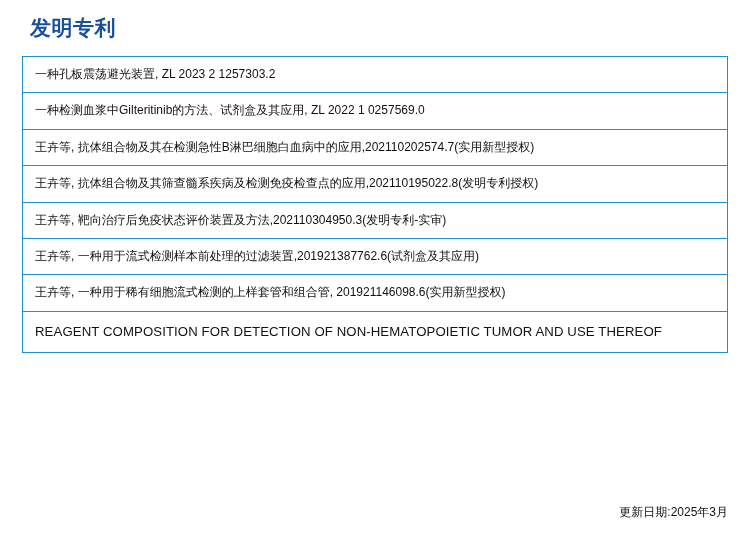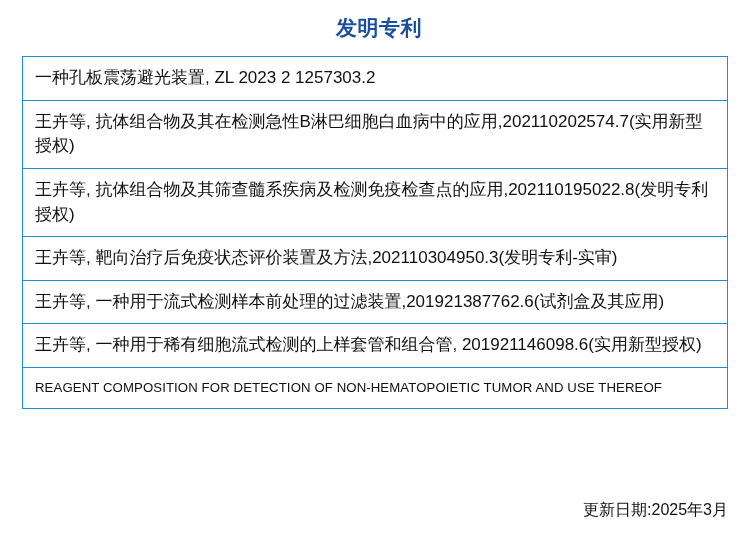--- a/index.html
+++ b/index.html
@@ -22,63 +22,63 @@
     padding: 0 22px;
   }
   .page-title {
     color: #1a4f9c;
     font-size: 21px;
     font-weight: bold;
     letter-spacing: 0.5px;
     padding-top: 14px;
     padding-bottom: 14px;
     padding-left: 8px;
-    text-align: center;
   }
   .patent-table {
     border: 1px solid #1f8fd4;
     border-bottom: none;
     box-sizing: border-box;
     width: 706px;
   }
   .patent-row {
     border-bottom: 1px solid #1f8fd4;
     box-sizing: border-box;
     padding: 9px 10px 9px 12px;
-    font-size: 17px;
+    font-size: 12px;
     line-height: 1.45;
     color: #111111;
     min-height: 20px;
   }
   .patent-row.latin {
     font-size: 13.2px;
     letter-spacing: 0.1px;
     line-height: 1.35;
     padding-top: 11px;
     padding-bottom: 11px;
   }
   .footer {
     position: absolute;
     right: 22px;
     bottom: 22px;
-    font-size: 16px;
+    font-size: 12px;
     color: #111111;
   }
 </style>
 </head>
 <body>
 
 <div class="page">
 
   <div class="page-title">发明专利</div>
 
   <div class="patent-table">
 
     <div class="patent-row">一种孔板震荡避光装置, ZL 2023 2 1257303.2</div>
 
+    <div class="patent-row">一种检测血浆中Gilteritinib的方法、试剂盒及其应用, ZL 2022 1 0257569.0</div>
 
     <div class="patent-row">王卉等, 抗体组合物及其在检测急性B淋巴细胞白血病中的应用,202110202574.7(实用新型授权)</div>
 
     <div class="patent-row">王卉等, 抗体组合物及其筛查髓系疾病及检测免疫检查点的应用,202110195022.8(发明专利授权)</div>
 
 
     <div class="patent-row">王卉等, 靶向治疗后免疫状态评价装置及方法,202110304950.3(发明专利-实审)</div>
 
     <div class="patent-row">王卉等, 一种用于流式检测样本前处理的过滤装置,201921387762.6(试剂盒及其应用)</div>
 

